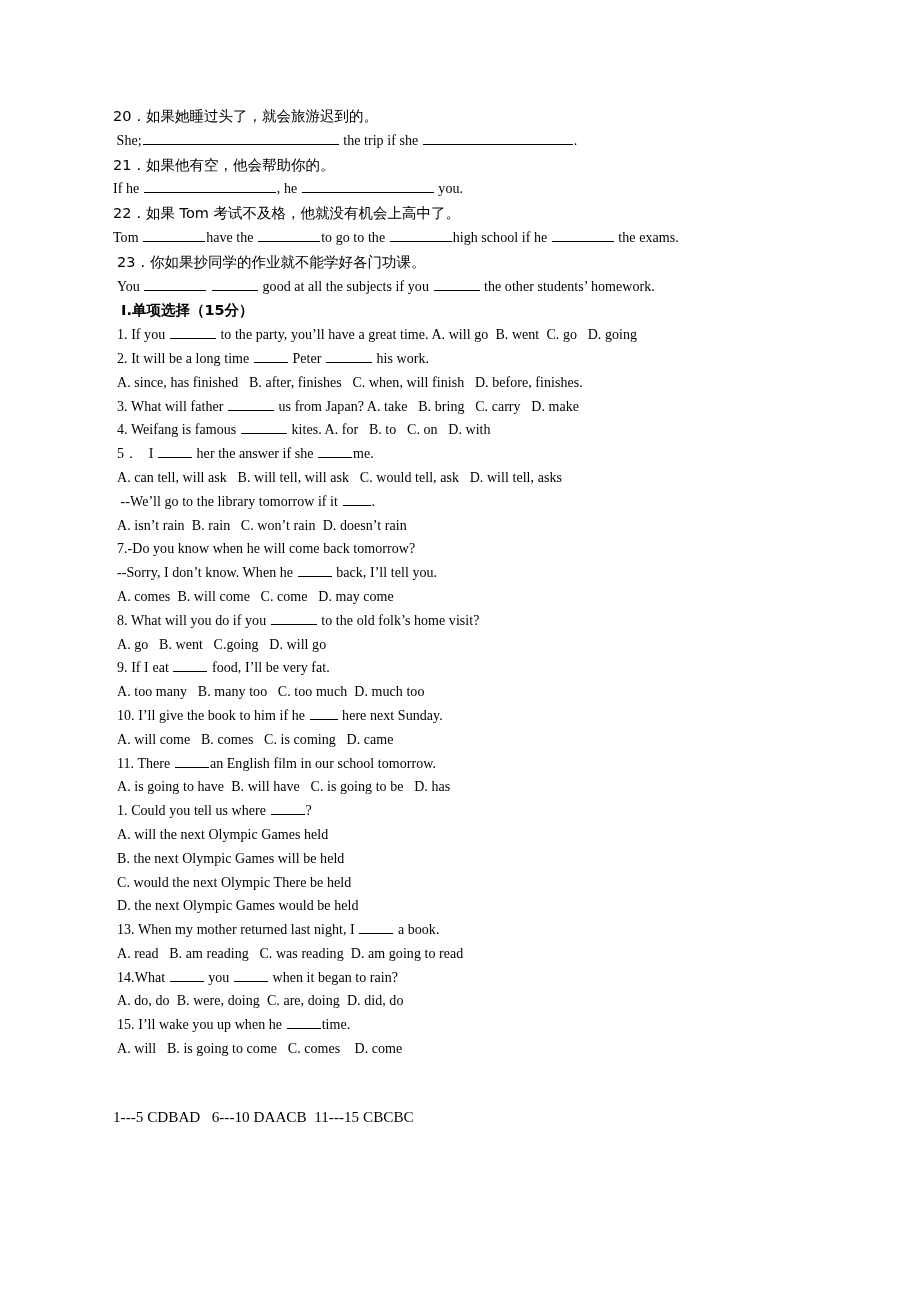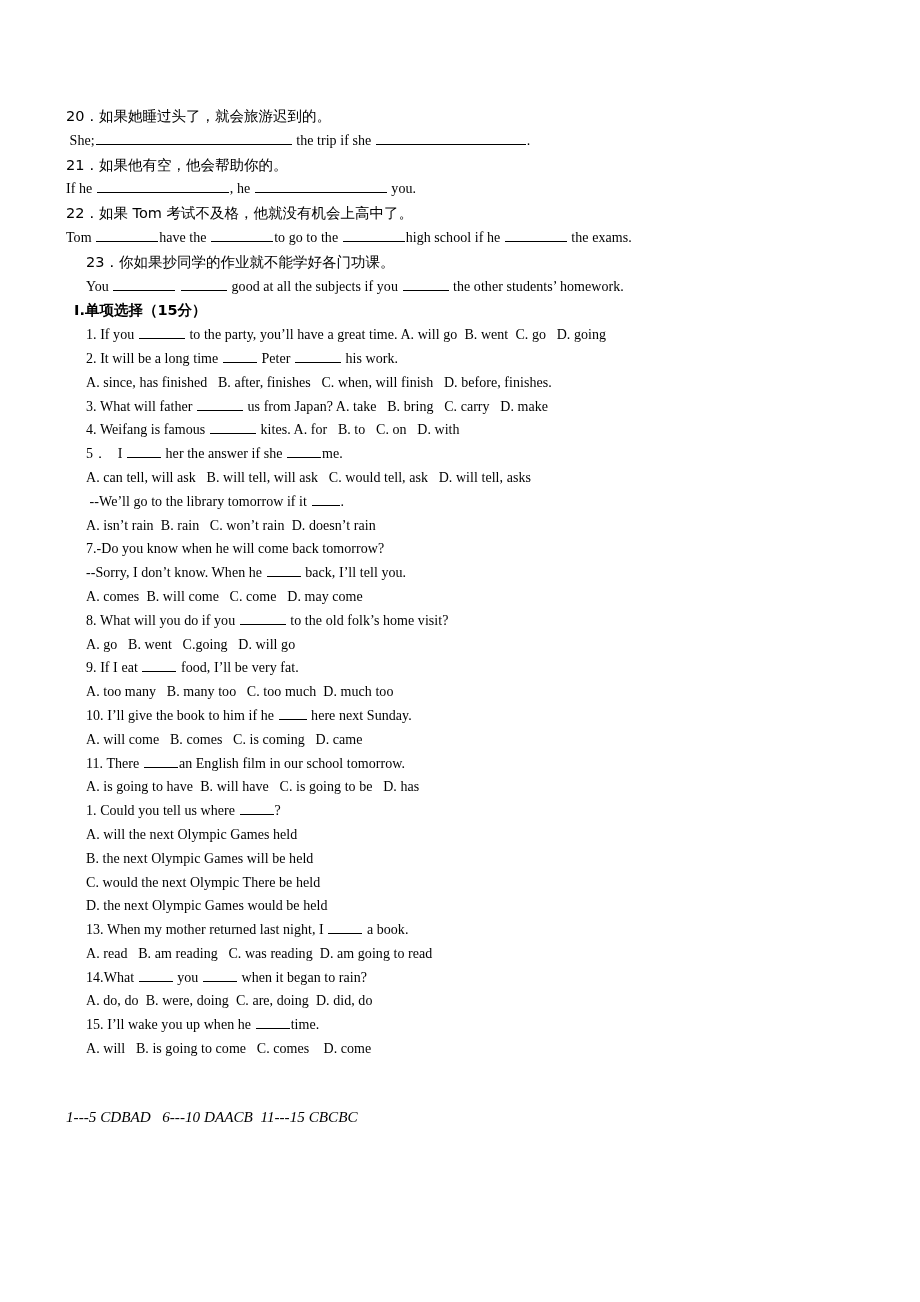--- a/index.html
+++ b/index.html
@@ -12,60 +12,59 @@
     height: 1302px;
     font-family: "Liberation Serif", "DejaVu Serif", serif;
     color: #000000;
     overflow: hidden;
   }
   #page {
     position: relative;
     width: 920px;
     height: 1106px;
     box-sizing: border-box;
-    padding: 104px 125px 0 66px;
+    padding: 104px 125px 0 113px;
   }
   .line {
     font-size: 14px;
     line-height: 23.8px;
     white-space: pre-wrap;
     letter-spacing: 0.05px;
   }
   
   .cnline {
     font-size: 15.2px;
     line-height: 23.8px;
     white-space: pre-wrap;
   }
   .cnline .han {
     font-family: "DejaVu Sans", "Liberation Sans", sans-serif;
     font-size: 14.5px;
   }
-  .indent1 { padding-left: 4px; margin-left: 16px; }
+  .indent1 { padding-left: 4px; }
   .indent2 { padding-left: 8px; font-weight: bold; }
   .blank {
     display: inline-block;
     border-bottom: 1px solid #000;
     vertical-align: baseline;
     height: 0.95em;
     margin: 0 1px;
   }
   .b-xl { width: 196px; }
   .b-lg { width: 150px; }
   .b-md { width: 132px; }
   .b-sm { width: 62px; }
   .b-xs { width: 46px; }
   .b-xxs { width: 34px; }
   .b-tiny { width: 28px; }
   .answers {
     margin-top: 44px;
     font-size: 15.2px;
     line-height: 23.8px;
     white-space: pre-wrap;
-    font-style: italic;
   }
 </style>
 </head>
 <body>
 
 <div id="page">
 
   <div class="cnline"><span class="han">20．如果她睡过头了，就会旅游迟到的。</span></div>
   <div class="line"><span> She;</span><span class="blank b-xl"></span><span> the trip if she </span><span class="blank b-lg"></span><span>.</span></div>
 

